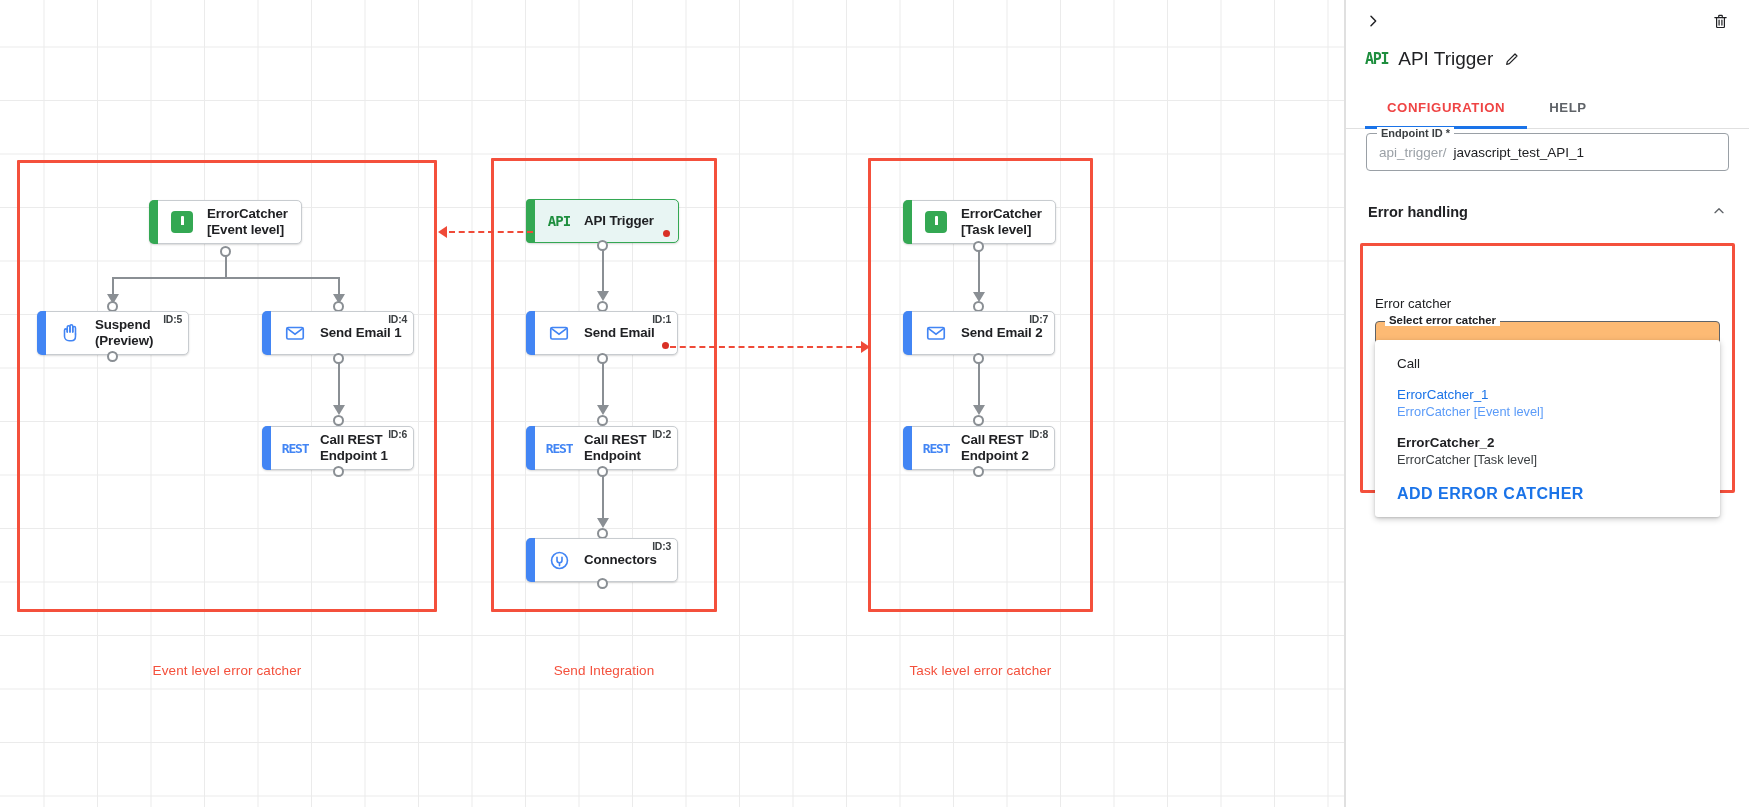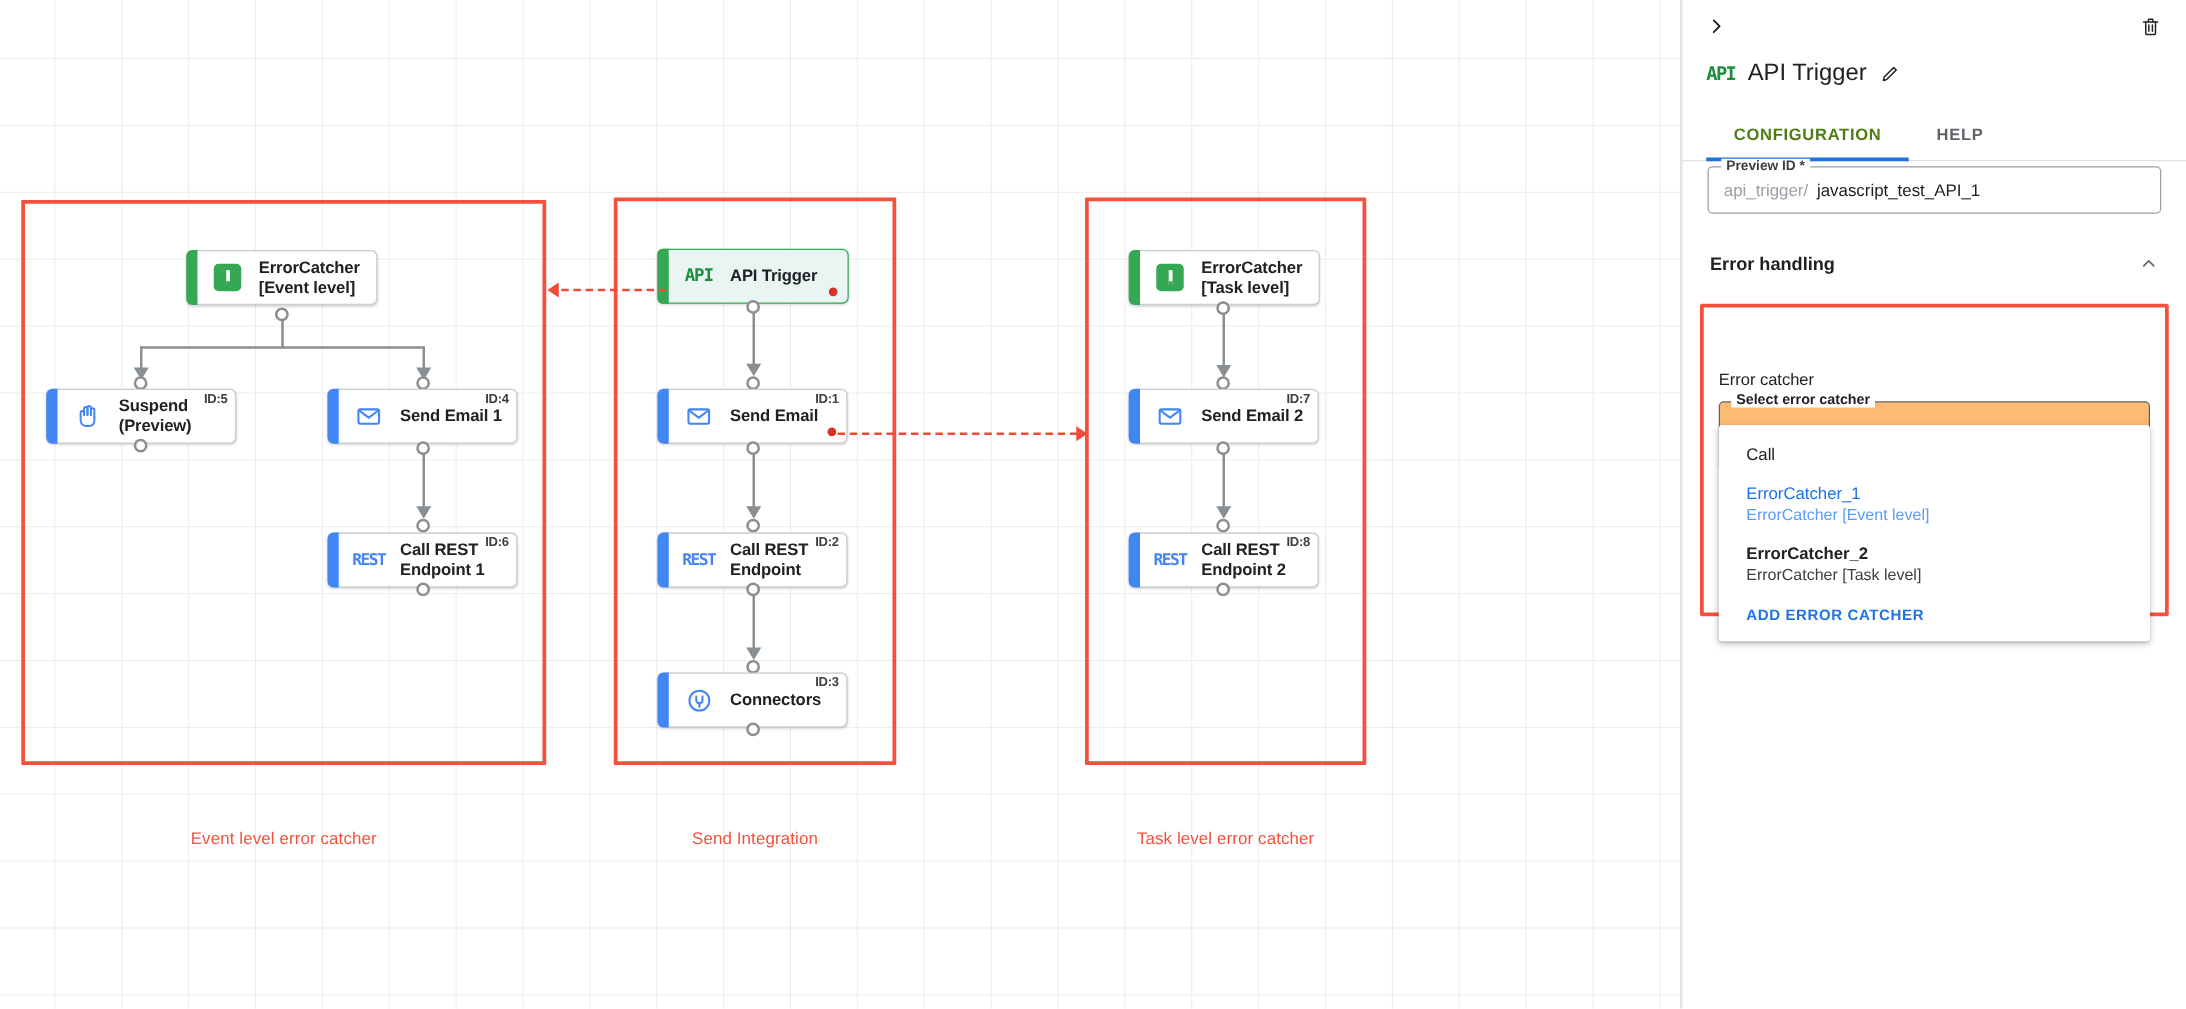--- a/index.html
+++ b/index.html
@@ -190,21 +190,21 @@
   .tabs {
     display:flex; border-bottom:1px solid #e0e0e0;
     margin-top: 14px; padding-left: 19px;
   }
   .tab {
     font-size: 13.2px; font-weight:600; letter-spacing:.6px;
     color:#5f6368; padding: 10px 22px 11px 22px;
     cursor:pointer; border-bottom:3px solid transparent;
     margin-bottom:-1px;
   }
-  .tab.active { color:#4d7c0f; border-bottom-color:#1a73e8; }
+  .tab.active { color:#ef4444; border-bottom-color:#1a73e8; }
 
   .section-head {
     display:flex; align-items:center; justify-content:space-between;
     padding: 0 22px 0 22px;
     height: 46px;
   }
   .section-head .t { font-size:14.5px; font-weight:700; color:#202124; }
   .chev { color:#5f6368; font-size:13px; }
 
   .field-wrap { padding: 4px 20px 0 20px; position:relative; }
@@ -268,21 +268,21 @@
     padding: 8px 0 10px 0;
     z-index: 5;
   }
   .dd-item { padding: 8px 22px; cursor:pointer; }
   .dd-primary { font-size:13.4px; color:#202124; }
   .dd-secondary { font-size:12.8px; color:#3c4043; margin-top:2px; }
   .dd-item.selected .dd-primary { color:#1a73e8; }
   .dd-item.selected .dd-secondary { color:#5b9bf8; }
   .dd-action {
     padding: 10px 22px 4px 22px;
-    font-size:12px; font-weight:700; color:#1a73e8;
+    font-size:16px; font-weight:700; color:#1a73e8;
     letter-spacing:.5px; cursor:pointer;
   }
 </style>
 </head>
 <body>
 
 <div id="app">
 
   <div class="canvas">
 
@@ -496,21 +496,21 @@
     </div>
 
     <div class="tabs">
       <div class="tab active">CONFIGURATION</div>
       <div class="tab">HELP</div>
     </div>
 
 
     <div class="field-wrap">
       <div class="outlined">
-        <span class="legend">Preview ID *</span>
+        <span class="legend">Endpoint ID *</span>
         <span class="prefix">api_trigger/</span>
         <span class="value">javascript_test_API_1</span>
       </div>
     </div>
 
     <div class="section-head" style="margin-top:18px;">
       <div class="t">Error handling</div>
       <div class="chev">
         <svg width="16" height="16" viewBox="0 0 24 24" fill="none" stroke="#5f6368" stroke-width="2" stroke-linecap="round" stroke-linejoin="round">
           <path d="M6 14.5l6-6 6 6"></path>

